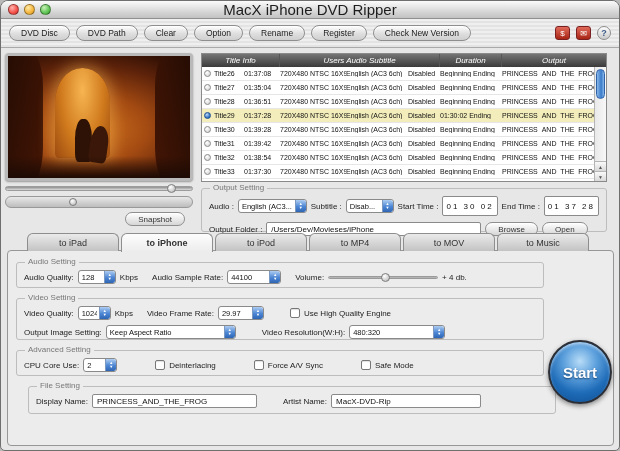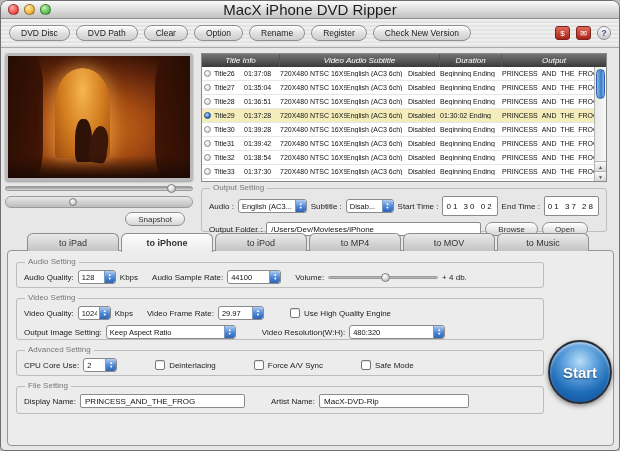--- a/index.html
+++ b/index.html
@@ -134,21 +134,21 @@
   .profile-row { display:flex; align-items:center; gap:6px; margin:7px 8px 0 8px; height:17px;
     background:linear-gradient(#f0f4fa,#dfe6f0); border:1px solid #c9d2e0; border-radius:3px; padding:0 5px; }
   .profile-label { font-size:8.5px; font-weight:bold; color:#1b1b1b; white-space:nowrap; }
   .profile-popup { flex:1; height:15px; }
   .device-icon { width:8px; height:10px; flex:none; margin-right:3px;
     background:linear-gradient(#e87a5a,#a03018); border:1px solid #702010; border-radius:2px; }
 
   .audio-fs { margin:11px 0 0 8px; width:528px; height:26px; }
   .video-fs { margin:10px 0 0 8px; width:528px; height:42px; }
   .advanced-fs { margin:10px 0 0 8px; width:528px; height:26px; }
-  .file-fs { margin:10px 0 0 8px; width:528px; height:28px; }
+  .file-fs { margin:10px 0 0 20px; width:528px; height:28px; }
   .video-fs .fs-row + .fs-row { padding-top:5px; }
 
   .slider { position:relative; width:110px; height:9px; }
   .slider .track { position:absolute; top:3px; left:0; right:0; height:3px; border-radius:2px;
     background:linear-gradient(#909090,#d8d8d8); border:1px solid #9a9a9a; }
   .slider .knob { top:0; left:48%; }
 
   .checkbox { width:10px; height:10px; background:#fff; border:1px solid #777;
     border-radius:2px; flex:none; box-shadow:inset 0 1px 1px rgba(0,0,0,.12); }
   .gap-s { margin-left:10px; } .gap-m { margin-left:22px; } .gap-l { margin-left:34px; }
@@ -210,21 +210,21 @@
         <span class="knob"></span>
       </div>
       <div class="snap-row">
         <button class="pill">Snapshot</button>
       </div>
     </div>
 
     <div class="table-wrap">
       <div class="thead">
         <span class="th g1">Title Info</span>
-        <span class="th g2">Video Audio Subtitle</span>
+        <span class="th g2">Users Audio Subtitle</span>
         <span class="th g3">Duration</span>
         <span class="th g4">Output</span>
       </div>
       <div class="tbody">
           <div class="trow">
             <span class="radio"></span>
             <span class="cell c-title">Title26</span>
             <span class="cell c-time">01:37:08</span>
             <span class="cell c-format">720X480 NTSC 16X9</span>
             <span class="cell c-audio">English (AC3 6ch)</span>

